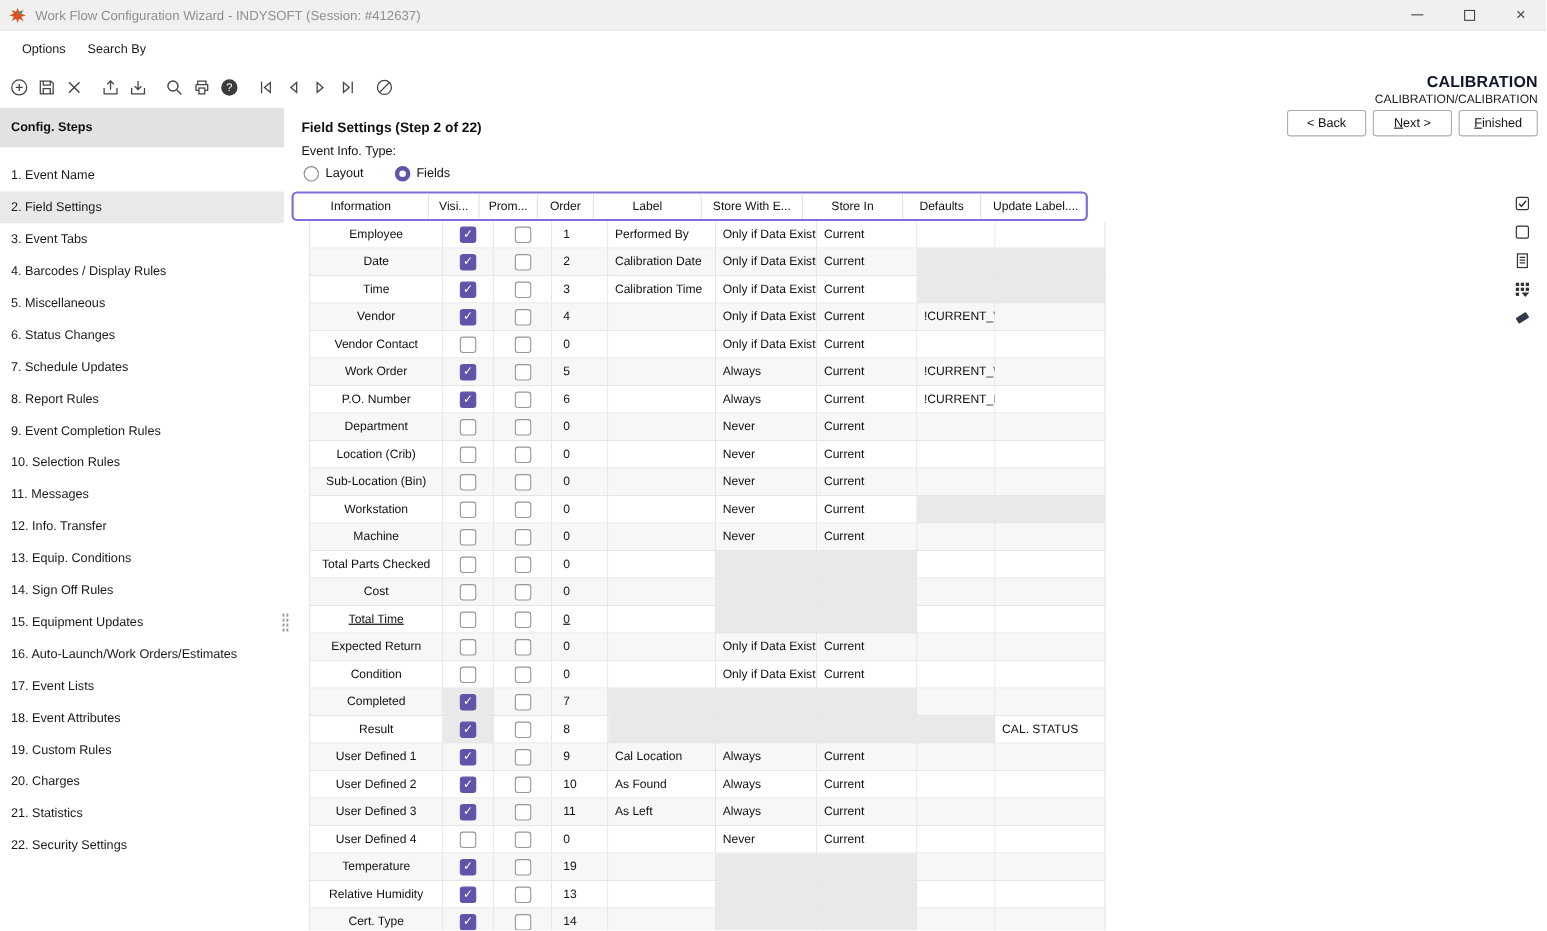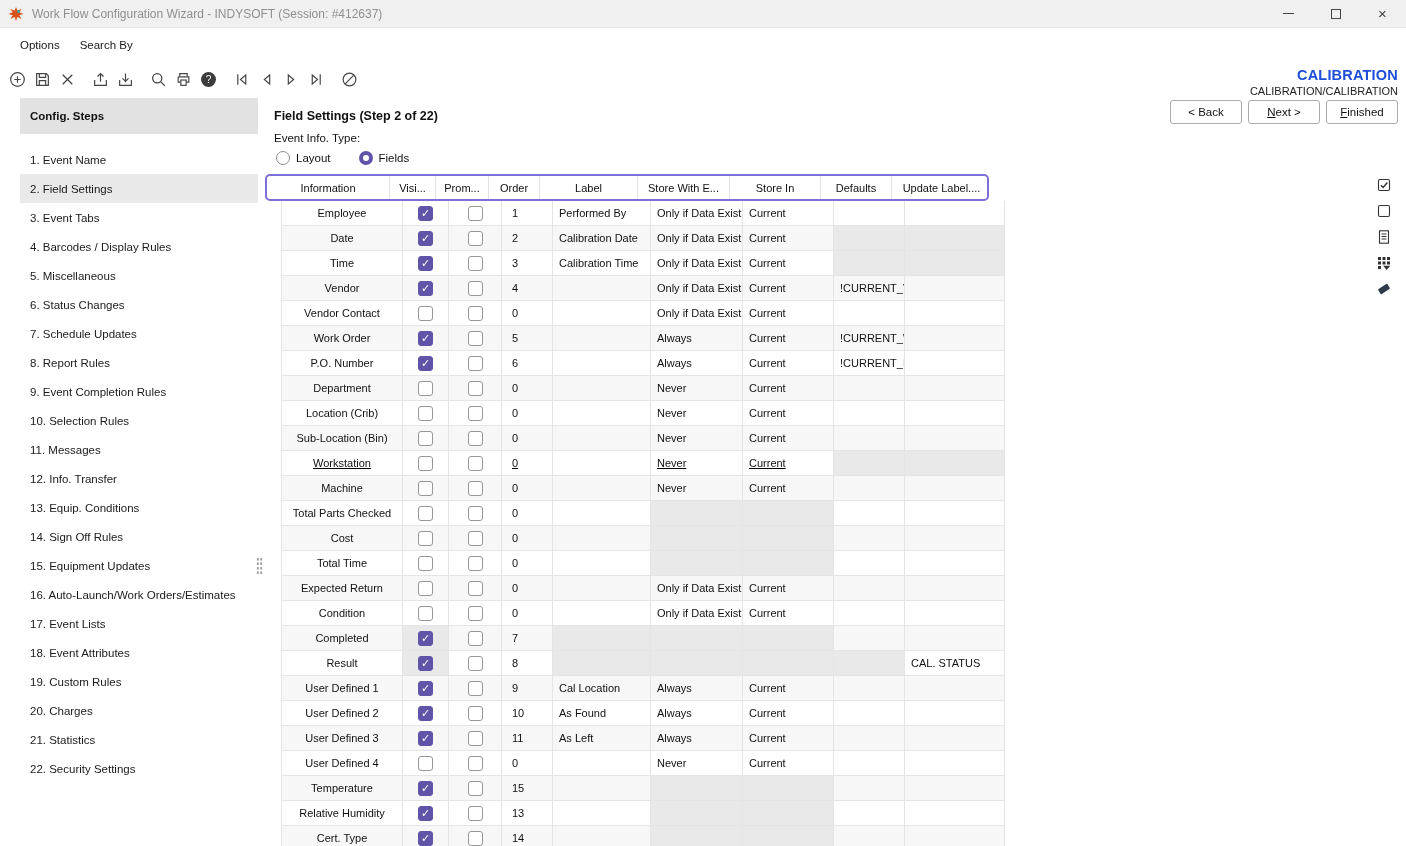--- a/index.html
+++ b/index.html
@@ -21,28 +21,28 @@
   .menu-item { font-size:11.5px; color:#1a1a1a; padding:6px 10px; }
 
   
   .toolbar { height:34px; display:flex; align-items:center; padding-left:5px; background:#fff; }
   .tool-group { display:flex; margin-right:8px; }
   .tool-btn { width:25px; height:26px; border:none; background:transparent; display:flex; align-items:center; justify-content:center; }
   .tool-btn svg { width:17px; height:17px; }
 
   
   .wiz-head { position:absolute; top:67px; right:8px; text-align:right; }
-  .wiz-title { font-size:14.5px; font-weight:bold; color:#1d4ed8; letter-spacing:.2px; }
+  .wiz-title { font-size:14.5px; font-weight:bold; color:#0f172a; letter-spacing:.2px; }
   .wiz-subtitle { font-size:11px; color:#222; margin-top:2px; }
   .wiz-buttons { position:absolute; top:100px; right:8px; display:flex; gap:6px; }
   .wbtn { min-width:72px; height:24px; border:1px solid #acacac; border-radius:3px; background:#fff; font-size:11.5px; color:#111; padding:0 10px; }
 
   
   .app-body { position:relative; height:750px; display:flex; }
-  .sidebar { width:258px; flex:0 0 258px;padding-left:20px; }
+  .sidebar { width:258px; flex:0 0 258px; }
   .sidebar-header { margin-top:2px; height:36px; background:#e2e2e2; font-weight:bold; font-size:11.5px; color:#111; display:flex; align-items:center; padding-left:10px; }
   .steps { list-style:none; margin-top:11px; }
   .step { height:29px; display:flex; align-items:center; padding-left:10px; font-size:11.5px; color:#1a1a1a; white-space:nowrap; }
   .step.selected { background:var(--selected-step,#e9e9e9); }
   .splitter { position:absolute; left:254px; top:360px; width:10px; height:220px; display:flex; align-items:center; justify-content:center; }
   .grip { width:7px; height:18px; background-image:radial-gradient(circle,#9a9a9a 1px,transparent 1.3px); background-size:3.5px 4.5px; }
 
   
   .main { flex:1; padding-left:7px; position:relative; }
   .page-title { font-size:12.5px; font-weight:bold; color:#111; margin:13px 0 0 9px; }
@@ -408,21 +408,21 @@
               <div class="td col-prompt">
                 <span class="checkbox"></span>
               </div>
               <div class="td col-order">0</div>
               <div class="td col-label"></div>
               <div class="td col-store_with">Never</div>
               <div class="td col-store_in">Current</div>
               <div class="td col-defaults"></div>
               <div class="td col-update_equip"></div>
             </div>
-            <div class="trow" style="grid-template-columns: 122px 46px 53px 51px 98px 92px 91px 71px 100px; text-decoration: underline;">
+            <div class="trow" style="grid-template-columns: 122px 46px 53px 51px 98px 92px 91px 71px 100px;">
               <div class="td col-information">Workstation</div>
               <div class="td col-visible">
                 <span class="checkbox"></span>
               </div>
               <div class="td col-prompt">
                 <span class="checkbox"></span>
               </div>
               <div class="td col-order">0</div>
               <div class="td col-label"></div>
               <div class="td col-store_with">Never</div>
@@ -468,21 +468,21 @@
               <div class="td col-prompt">
                 <span class="checkbox"></span>
               </div>
               <div class="td col-order">0</div>
               <div class="td col-label"></div>
               <div class="td col-store_with disabled"></div>
               <div class="td col-store_in disabled"></div>
               <div class="td col-defaults"></div>
               <div class="td col-update_equip"></div>
             </div>
-            <div class="trow" style="grid-template-columns: 122px 46px 53px 51px 98px 92px 91px 71px 100px;">
+            <div class="trow" style="grid-template-columns: 122px 46px 53px 51px 98px 92px 91px 71px 100px; text-decoration: underline;">
               <div class="td col-information">Total Time</div>
               <div class="td col-visible">
                 <span class="checkbox"></span>
               </div>
               <div class="td col-prompt">
                 <span class="checkbox"></span>
               </div>
               <div class="td col-order">0</div>
               <div class="td col-label"></div>
               <div class="td col-store_with disabled"></div>
@@ -611,21 +611,21 @@
               <div class="td col-update_equip"></div>
             </div>
             <div class="trow alt" style="grid-template-columns: 122px 46px 53px 51px 98px 92px 91px 71px 100px;">
               <div class="td col-information">Temperature</div>
               <div class="td col-visible">
                 <span class="checkbox checked"></span>
               </div>
               <div class="td col-prompt">
                 <span class="checkbox"></span>
               </div>
-              <div class="td col-order">15</div>
+              <div class="td col-order">19</div>
               <div class="td col-label"></div>
               <div class="td col-store_with disabled"></div>
               <div class="td col-store_in disabled"></div>
               <div class="td col-defaults"></div>
               <div class="td col-update_equip"></div>
             </div>
             <div class="trow" style="grid-template-columns: 122px 46px 53px 51px 98px 92px 91px 71px 100px;">
               <div class="td col-information">Relative Humidity</div>
               <div class="td col-visible">
                 <span class="checkbox checked"></span>

